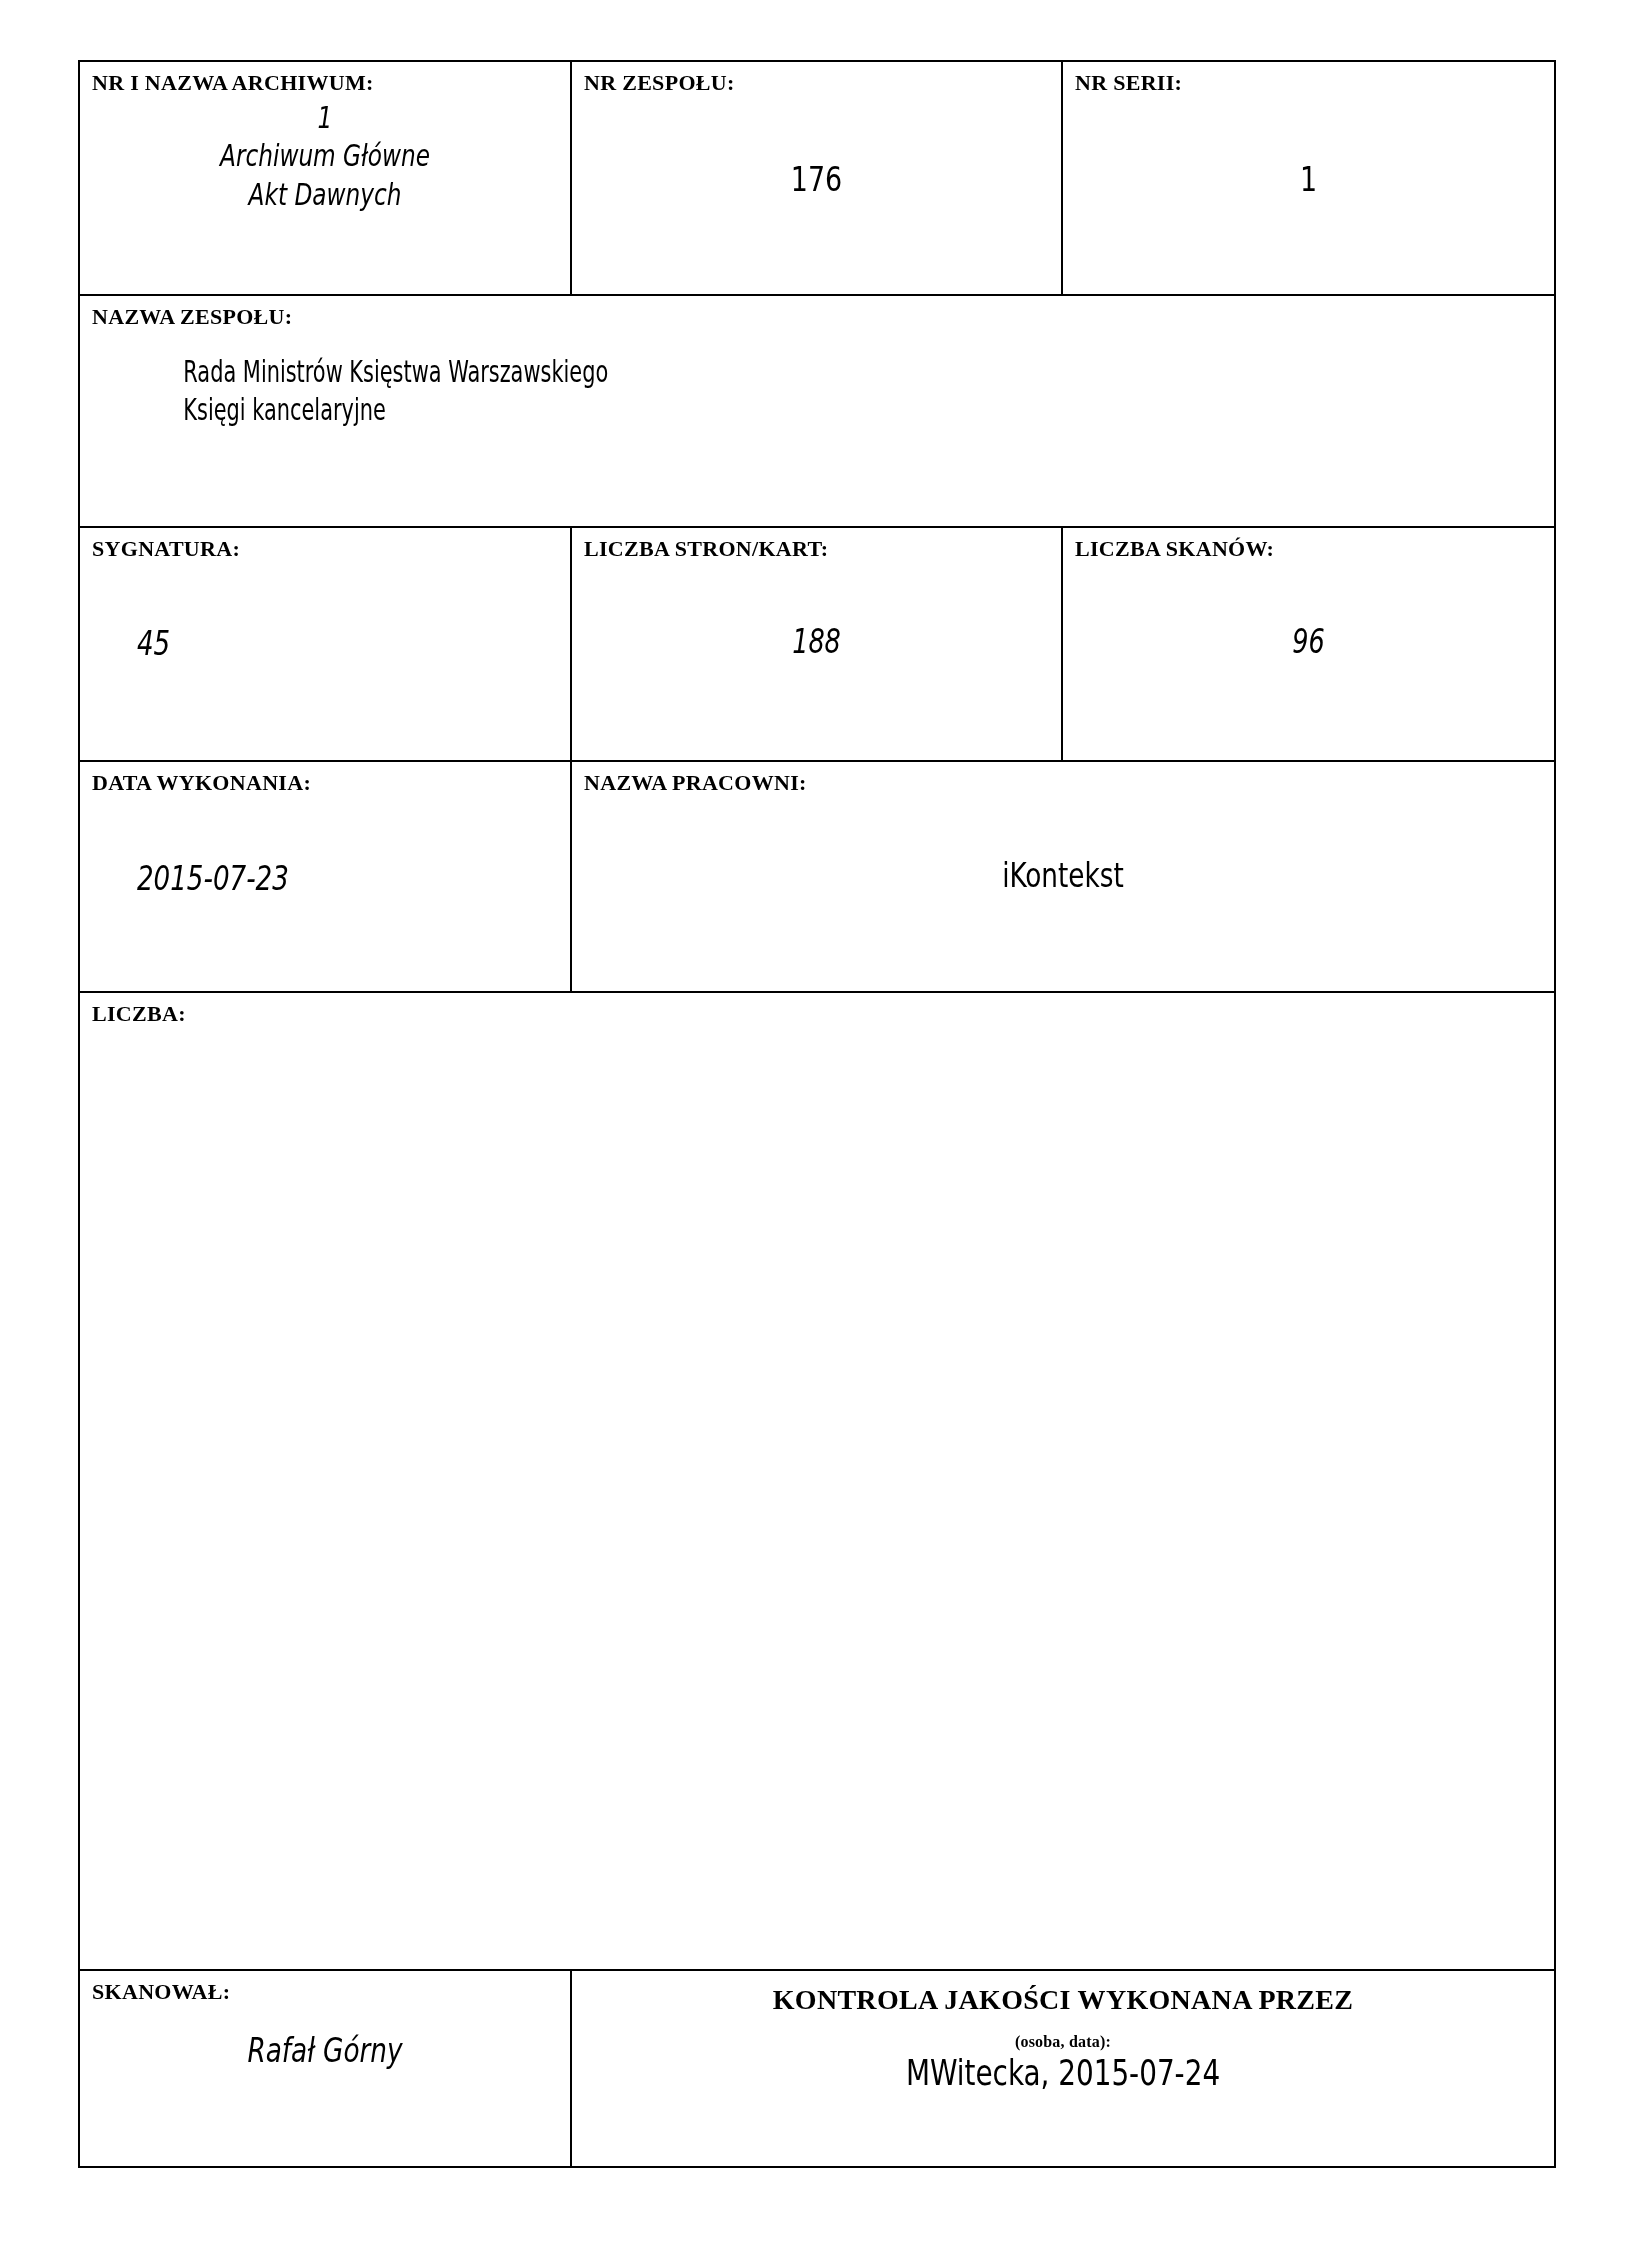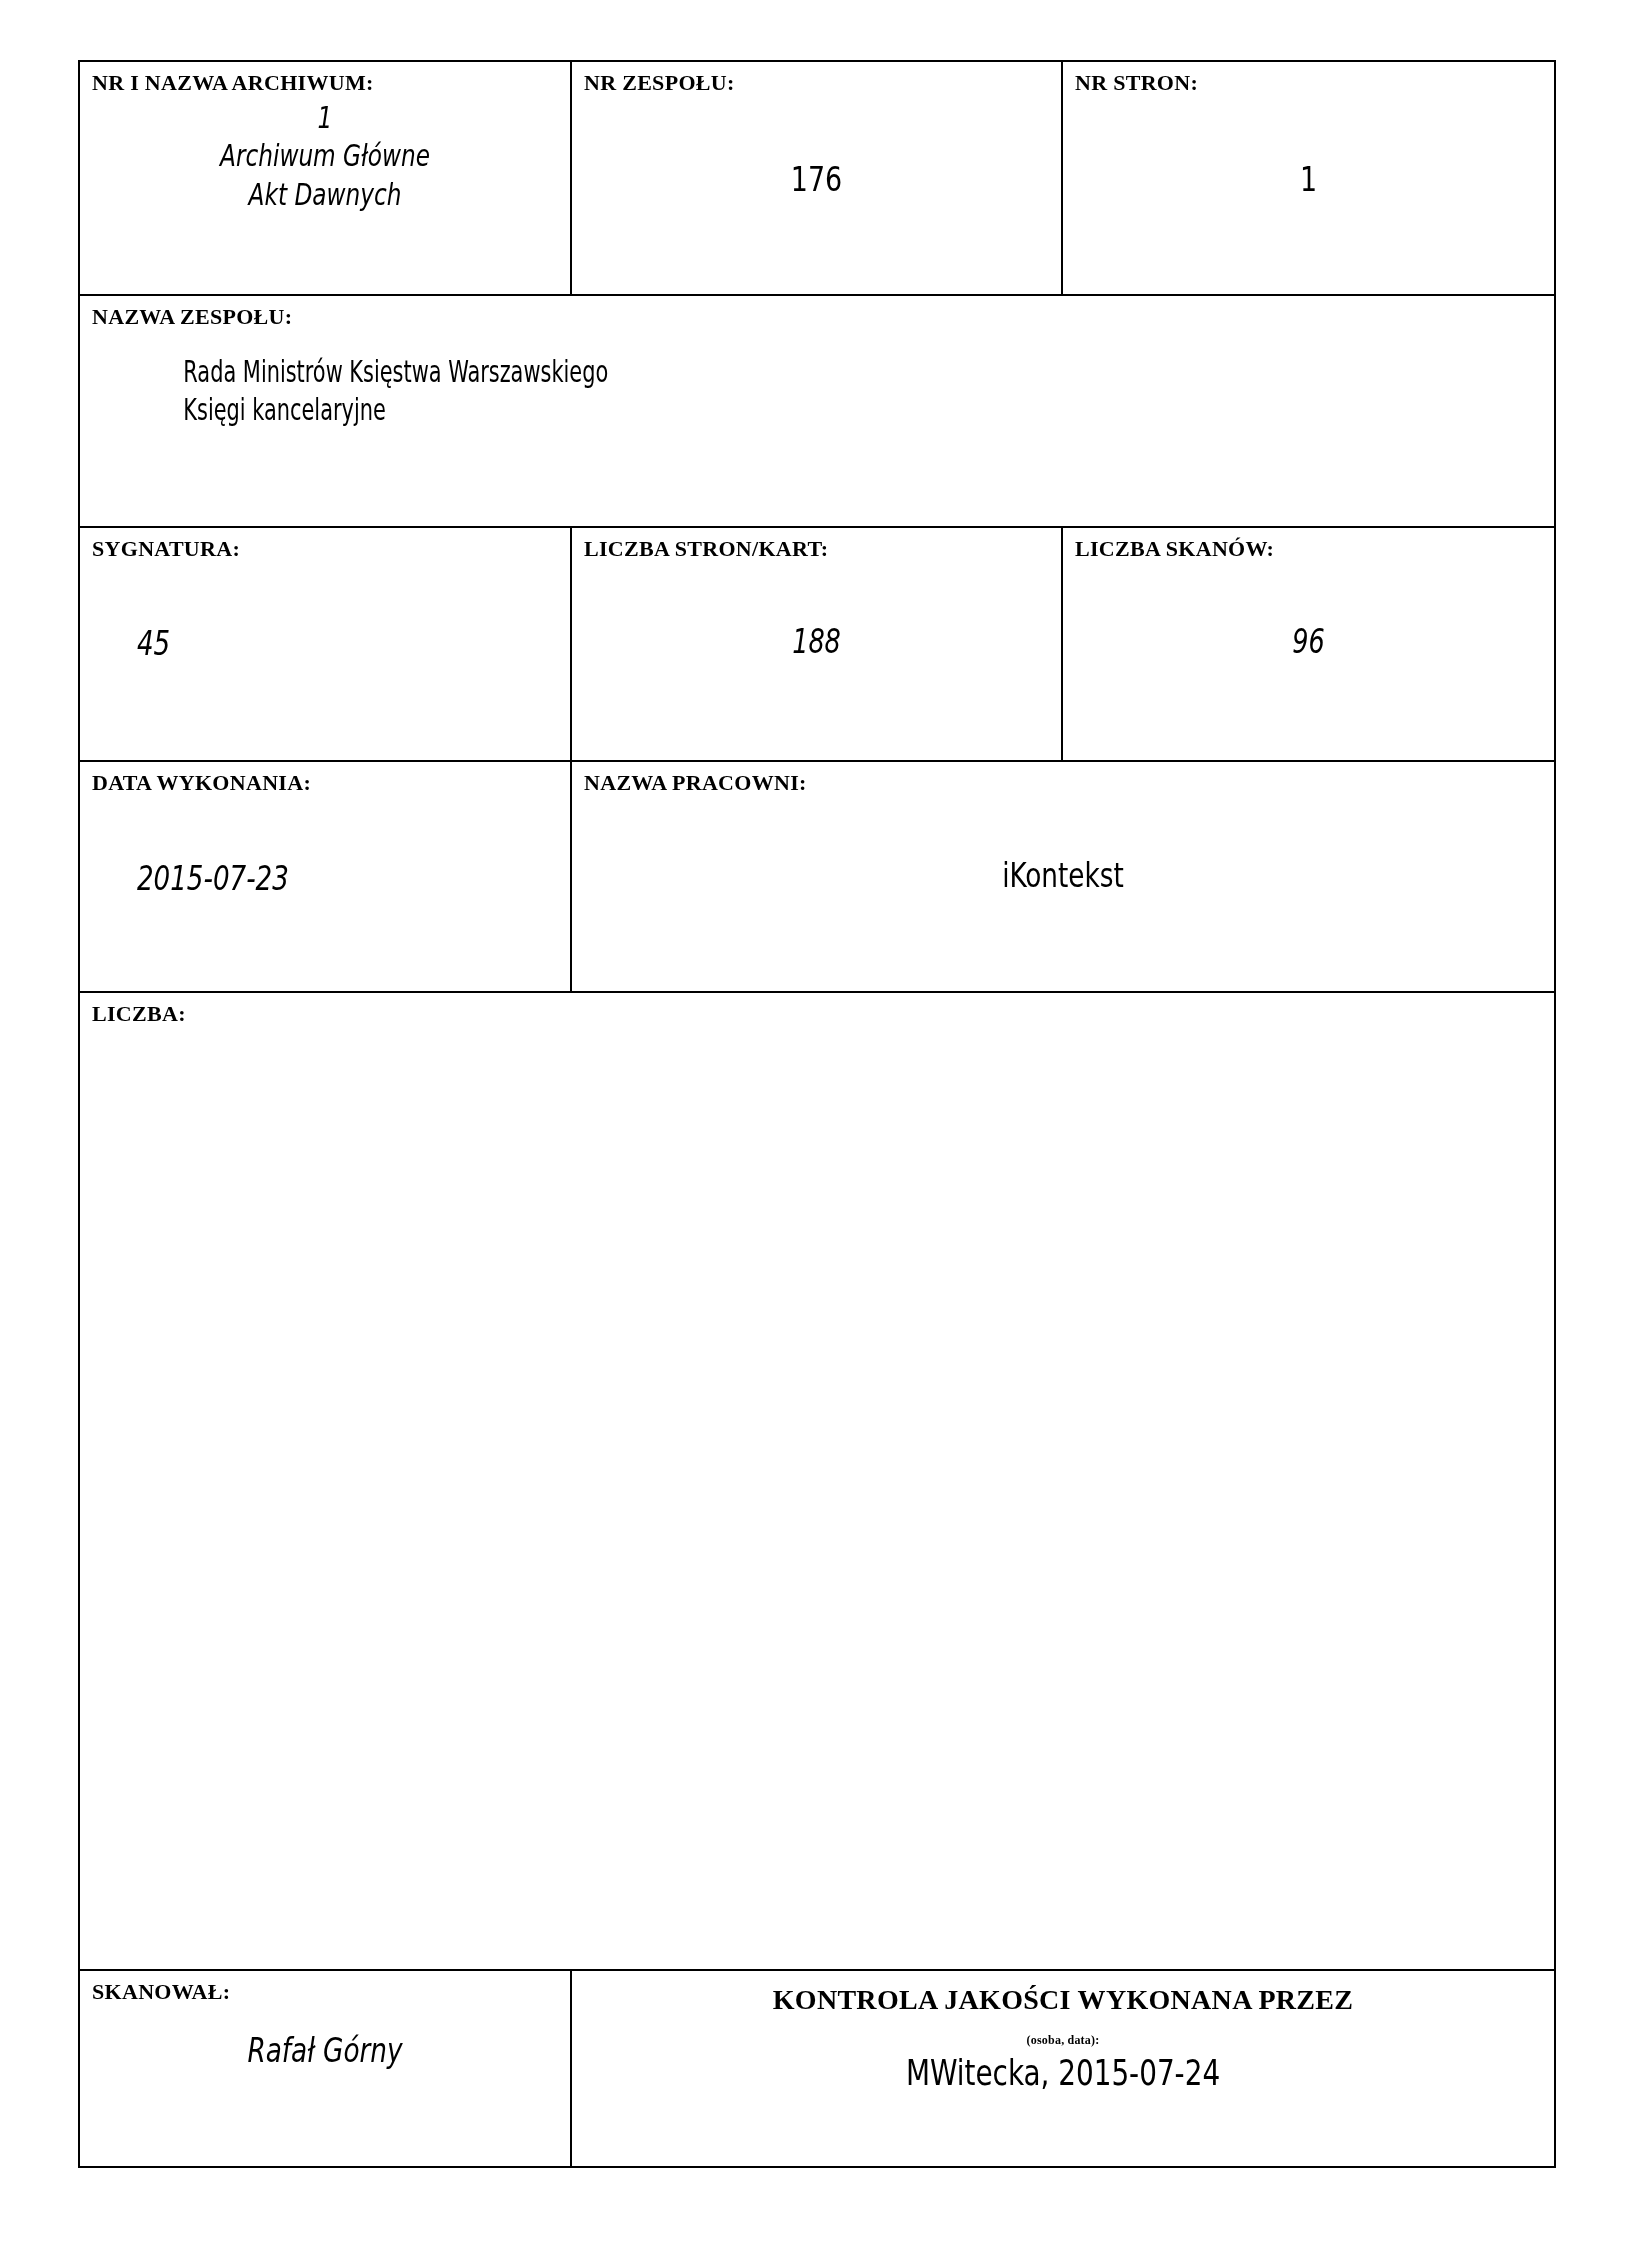--- a/index.html
+++ b/index.html
@@ -180,21 +180,21 @@
   .footer-right .label {
     text-align: center;
     margin-top: 4px;
     font-size: 28px;
   }
   .sublabel {
     display: block;
     text-align: center;
     font-family: "Liberation Serif", serif;
     font-weight: 700;
-    font-size: 12px;
+    font-size: 16px;
     margin-top: 17px;
     letter-spacing: 0.2px;
   }
   .v-kontrola {
     position: absolute;
     left: 0;
     right: 0;
     top: 79px;
     text-align: center;
     font-size: 36px;
@@ -223,21 +223,21 @@
         </div>
       </td>
       <td>
         <div class="cell">
           <span class="label">NR ZESPOŁU:</span>
           <div class="value v-mid v-num-big">176</div>
         </div>
       </td>
       <td>
         <div class="cell">
-          <span class="label">NR STRON:</span>
+          <span class="label">NR SERII:</span>
           <div class="value v-mid v-num-big">1</div>
         </div>
       </td>
     </tr>
 
     <tr style="height:232px">
       <td colspan="3">
         <div class="cell">
           <span class="label">NAZWA ZESPOŁU:</span>
           <div class="v-zespol">

